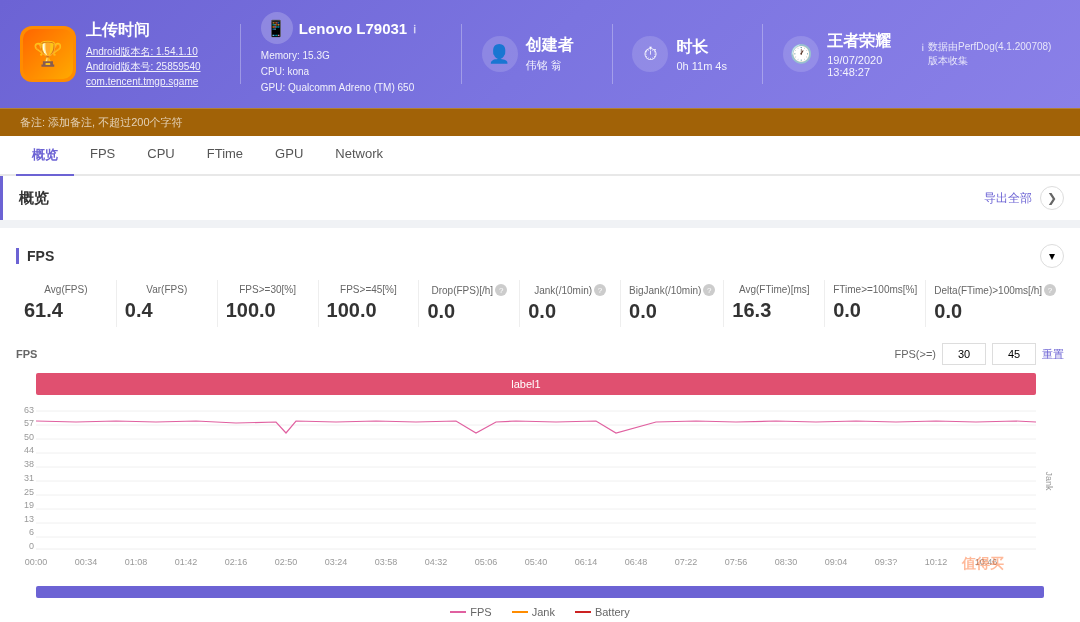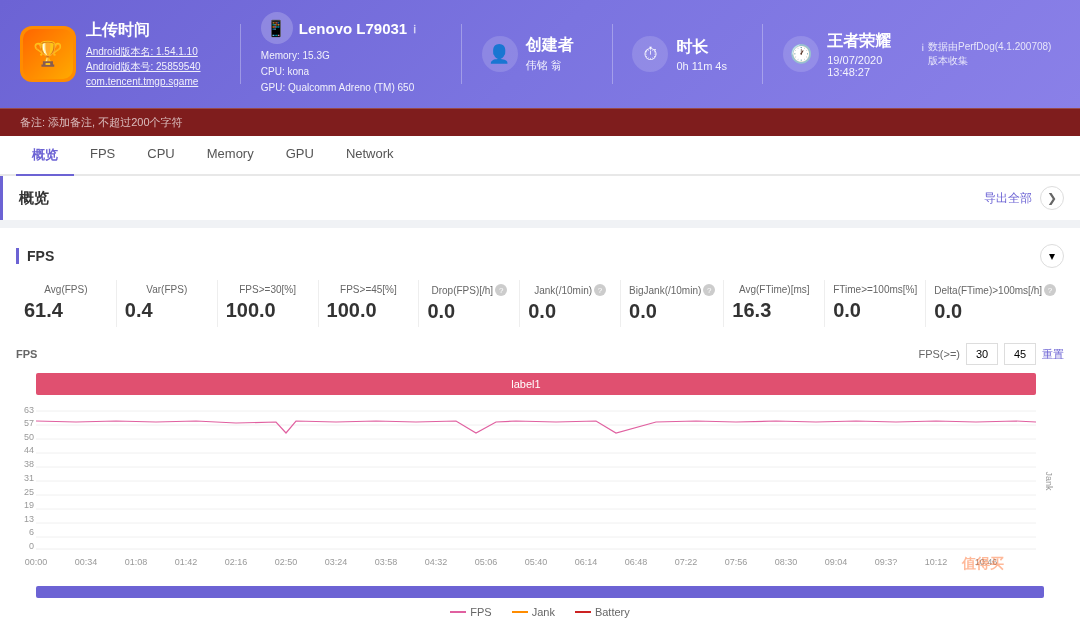--- a/index.html
+++ b/index.html
@@ -19,21 +19,21 @@
     .device-icon { width: 32px; height: 32px; background: rgba(255,255,255,0.2); border-radius: 50%; display: flex; align-items: center; justify-content: center; font-size: 16px; }
     .device-detail { font-size: 10px; opacity: 0.9; line-height: 1.6; }
     .info-block { display: flex; align-items: center; gap: 8px; color: white; min-width: 110px; }
     .info-icon { width: 36px; height: 36px; background: rgba(255,255,255,0.15); border-radius: 50%; display: flex; align-items: center; justify-content: center; font-size: 18px; flex-shrink: 0; }
     .info-content { }
     .info-label { font-size: 16px; font-weight: bold; }
     .info-value { font-size: 11px; opacity: 0.9; margin-top: 2px; }
     .header-right { margin-left: auto; color: rgba(255,255,255,0.8); font-size: 10px; display: flex; align-items: flex-start; gap: 4px; }
 
     
-    .note-bar { background: #7f1d1d; padding: 6px 20px; color: rgba(255,255,255,0.7); font-size: 11px; border-top: 1px solid rgba(255,255,255,0.2); }
+    .note-bar { background: #a16207; padding: 6px 20px; color: rgba(255,255,255,0.7); font-size: 11px; border-top: 1px solid rgba(255,255,255,0.2); }
 
     
     .nav-tabs { background: white; display: flex; gap: 0; padding: 0 16px; border-bottom: 2px solid #e8e8e8; }
     .nav-tab { padding: 10px 16px; color: #555; cursor: pointer; font-size: 13px; border-bottom: 2px solid transparent; margin-bottom: -2px; }
     .nav-tab.active { color: #6c63d4; border-bottom-color: #6c63d4; font-weight: bold; }
 
     
     .main { background: #f0f2f5; padding: 0; }
 
     
@@ -55,21 +55,21 @@
     .stat-item:last-child { border-right: none; }
     .stat-label { font-size: 10px; color: #666; margin-bottom: 4px; display: flex; align-items: center; justify-content: center; gap: 2px; }
     .stat-value { font-size: 20px; font-weight: bold; color: #333; }
     .help-icon { width: 12px; height: 12px; background: #ccc; border-radius: 50%; display: inline-flex; align-items: center; justify-content: center; font-size: 8px; color: white; cursor: pointer; }
 
     
     .chart-area { position: relative; }
     .chart-controls { display: flex; align-items: center; justify-content: space-between; margin-bottom: 6px; }
     .chart-label { font-size: 11px; color: #666; font-weight: bold; }
     .fps-controls { display: flex; align-items: center; gap: 6px; font-size: 11px; color: #666; }
-    .fps-input { width: 32px; height: 22px; border: 1px solid #ddd; text-align: center; font-size: 11px; }
+    .fps-input { width: 44px; height: 22px; border: 1px solid #ddd; text-align: center; font-size: 11px; }
     .fps-reset-btn { color: #6c63d4; cursor: pointer; font-size: 11px; }
 
     .chart-wrapper { position: relative; background: white; }
     .timeline-track { height: 12px; background: #e0dff8; margin-top: 2px; border-radius: 2px; position: relative; overflow: hidden; }
     .timeline-fill { height: 100%; background: #6c63d4; width: 100%; }
 
     
     .chart-legend { display: flex; align-items: center; justify-content: center; gap: 20px; margin-top: 8px; font-size: 11px; color: #666; }
     .legend-item { display: flex; align-items: center; gap: 4px; }
     .legend-dot { width: 16px; height: 2px; }
@@ -147,21 +147,21 @@
 </div>
 
 <div class="note-bar">
   <span>备注: 添加备注, 不超过200个字符</span>
 </div>
 
 <div class="nav-tabs">
 <div class="nav-tab active">概览</div>
     <div class="nav-tab">FPS</div>
     <div class="nav-tab">CPU</div>
-    <div class="nav-tab">Memory</div>
+    <div class="nav-tab">FTime</div>
     <div class="nav-tab">GPU</div>
     <div class="nav-tab">Network</div>
   </div>
 
 <div class="main">
   <div style="background:white; margin-bottom:2px;">
     <div class="section-header">
       <div class="section-title">概览</div>
       <div class="section-actions">
         <span class="export-btn">导出全部</span>

